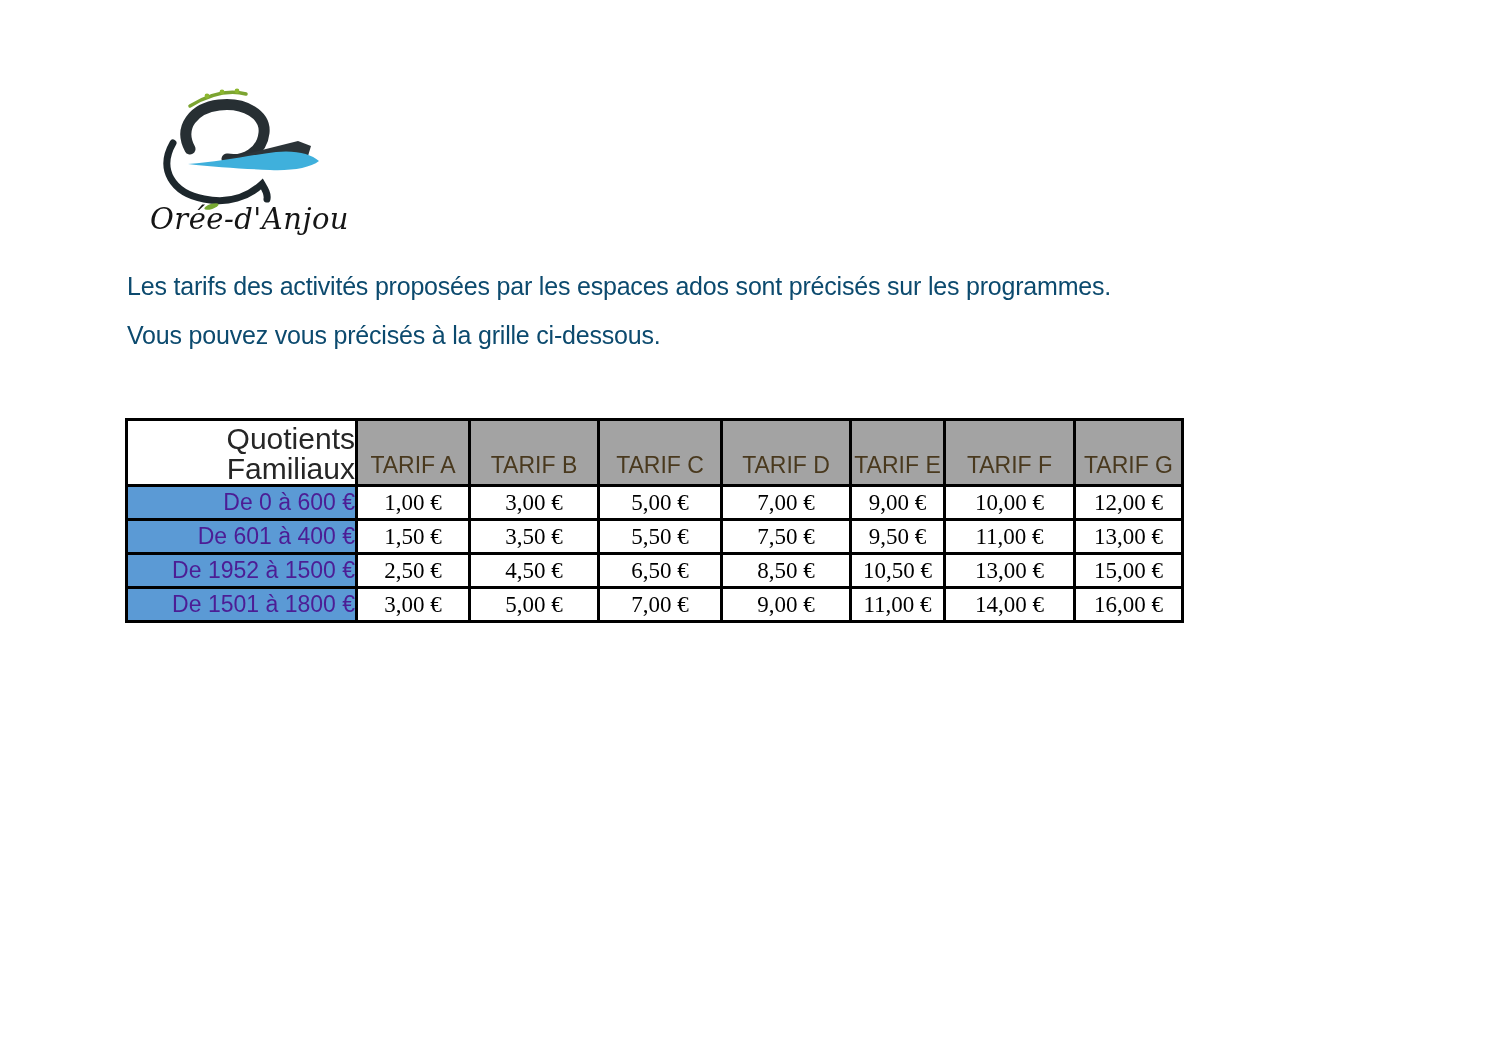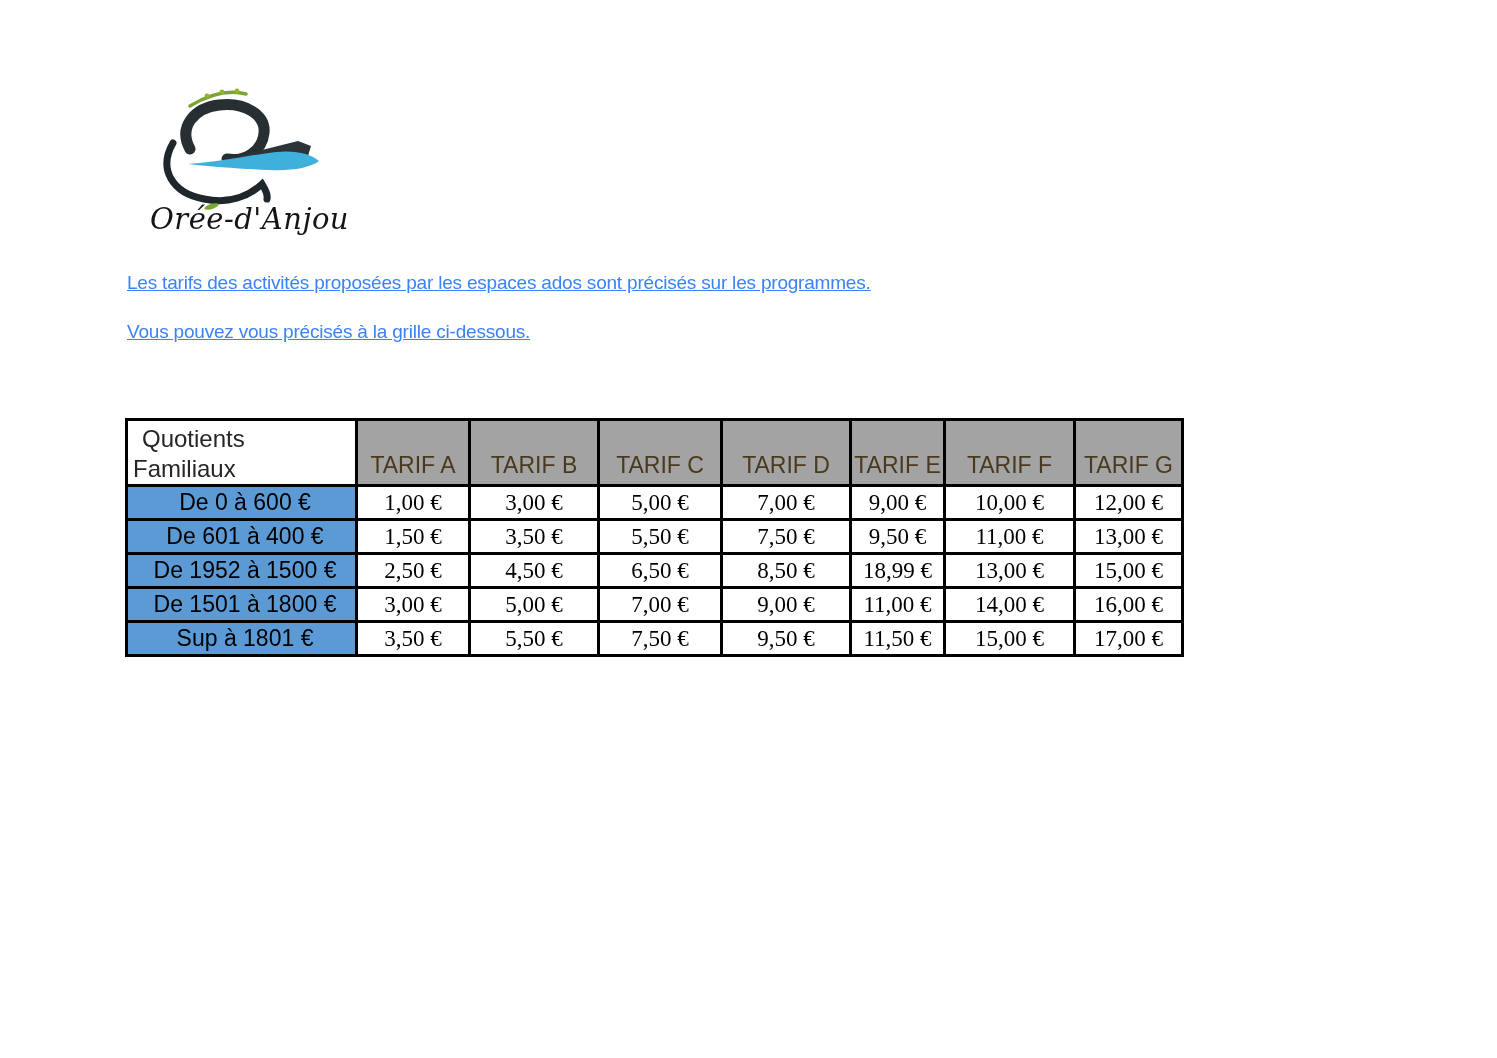--- a/index.html
+++ b/index.html
@@ -27,25 +27,24 @@
   .wordmark-accent {
     position: absolute; left: 204px; top: 204px;
     width: 15px; height: 5px; border-radius: 50%;
     background: #76a832;
     transform: rotate(-18deg);
   }
 
   
   .intro-line {
     position: absolute; left: 127px;
-    font-size: 19px;
+    font-size: 25px;
     letter-spacing: -0.2px;
-    color: #3b82f6;
+    color: #0c4a6e;
     white-space: nowrap;
-    text-decoration: underline;
   }
   .intro-line-1 { top: 272px; }
   .intro-line-2 { top: 321px; }
 
   
   table.tariff {
     position: absolute; left: 125px; top: 418px;
     width: 1056px;
     border-collapse: collapse;
     table-layout: fixed;
@@ -54,45 +53,45 @@
     border: 3px solid #000000;
     overflow: hidden;
     white-space: nowrap;
   }
   thead tr { height: 62px; }
   tbody tr { height: 34px; }
 
   th.corner {
     background: #ffffff;
     vertical-align: top;
-    text-align: left;
+    text-align: right;
     font-weight: normal;
-    font-size: 24px;
+    font-size: 30px;
     color: #262626;
     padding: 3px 0 0 5px;
     line-height: 30px;
   }
   th.corner .l1 { display: block; padding-left: 9px; }
   th.corner .l2 { display: block; padding-left: 0; }
 
   th.tarif {
     background: #a3a3a3;
     color: #49391e;
     font-weight: normal;
     font-size: 23px;
     vertical-align: bottom;
     text-align: center;
     padding-bottom: 5px;
   }
 
   td.rowlabel {
     background: #5b9ad5;
-    color: #000000;
+    color: #4c1d95;
     font-size: 23px;
-    text-align: center;
+    text-align: right;
     padding-left: 7px;
     vertical-align: middle;
   }
   td.price {
     background: #ffffff;
     color: #000000;
     font-size: 23px;
     text-align: center;
     vertical-align: middle;
     font-family: Liberation Serif, serif;
@@ -170,40 +169,30 @@
         <td class="price">9,50 €</td>
         <td class="price">11,00 €</td>
         <td class="price">13,00 €</td>
       </tr>
       <tr>
         <td class="rowlabel">De 1952 à 1500 €</td>
         <td class="price">2,50 €</td>
         <td class="price">4,50 €</td>
         <td class="price">6,50 €</td>
         <td class="price">8,50 €</td>
-        <td class="price">18,99 €</td>
+        <td class="price">10,50 €</td>
         <td class="price">13,00 €</td>
         <td class="price">15,00 €</td>
       </tr>
       <tr>
         <td class="rowlabel">De 1501 à 1800 €</td>
         <td class="price">3,00 €</td>
         <td class="price">5,00 €</td>
         <td class="price">7,00 €</td>
         <td class="price">9,00 €</td>
         <td class="price">11,00 €</td>
         <td class="price">14,00 €</td>
         <td class="price">16,00 €</td>
       </tr>
-      <tr>
-        <td class="rowlabel">Sup à 1801 €</td>
-        <td class="price">3,50 €</td>
-        <td class="price">5,50 €</td>
-        <td class="price">7,50 €</td>
-        <td class="price">9,50 €</td>
-        <td class="price">11,50 €</td>
-        <td class="price">15,00 €</td>
-        <td class="price">17,00 €</td>
-      </tr>
     </tbody>
   </table>
 
 </div>
 
 </body></html>

